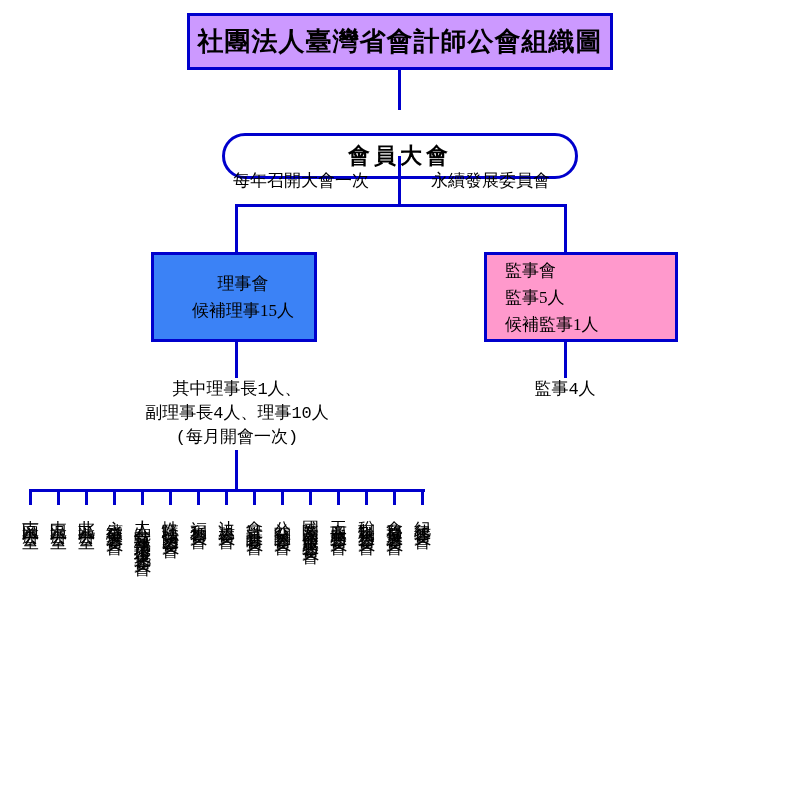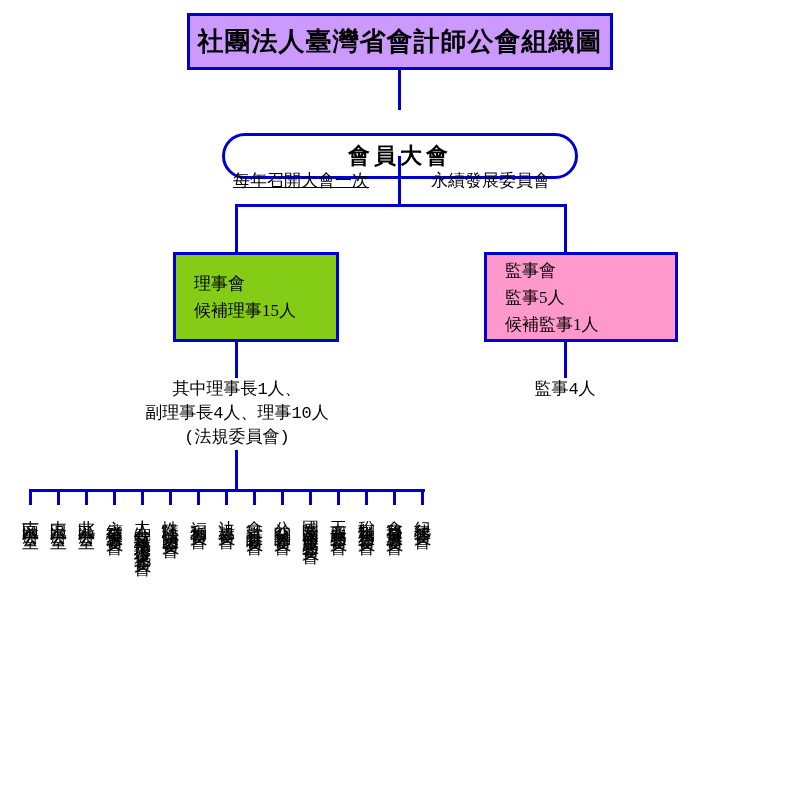--- a/index.html
+++ b/index.html
@@ -24,30 +24,30 @@
     position: absolute; left: 222px; top: 110px; width: 356px; height: 46px;
     background: #ffffff; border: 3px solid #0000cc; border-radius: 23px;
     display: flex; align-items: center; justify-content: center;
     font-size: 22px; font-weight: bold; letter-spacing: 4px; margin-top: 23px;
   }
 
   .branch-label {
     position: absolute; top: 169px; font-size: 17px; text-align: center;
     white-space: nowrap;
   }
-  .branch-label.left  { left: 222px; width: 158px; text-decoration: underline; }
+  .branch-label.left  { left: 222px; width: 158px; }
   .branch-label.right { left: 408px; width: 165px; }
 
   .org-box {
     position: absolute; top: 252px; height: 90px;
     border: 3px solid #0000cc;
     display: flex; flex-direction: column; justify-content: center;
     padding-left: 18px; font-size: 17px; line-height: 27px;
   }
-  .org-box.directors   { left: 173px; width: 166px; background: #84cc16; }
+  .org-box.directors   { left: 151px; width: 166px; background: #3b82f6; align-items: center; }
   .org-box.supervisors { left: 484px; width: 194px; background: #ff99cc; }
 
   .note {
     position: absolute; top: 378px; width: 240px; text-align: center;
     font-size: 17px; line-height: 24px; font-family: Liberation Mono, monospace;
   }
   .note.directors   { left: 117px; }
   .note.supervisors { left: 445px; }
 
   .committee {
@@ -91,21 +91,21 @@
     <div>監事會</div>
     <div>監事5人</div>
     <div>候補監事1人</div>
   </div>
 
   <div class="line" style="left:235px; top:342px; width:3px; height:36px;"></div>
 
   <div class="note directors">
     <div>其中理事長1人、</div>
     <div>副理事長4人、理事10人</div>
-    <div>(法規委員會)</div>
+    <div>(每月開會一次)</div>
   </div>
 
   <div class="line" style="left:564px; top:342px; width:3px; height:36px;"></div>
 
   <div class="note supervisors">
     <div>監事4人</div>
   </div>
 
   <div class="line" style="left:235px; top:450px; width:3px; height:40px;"></div>
 

